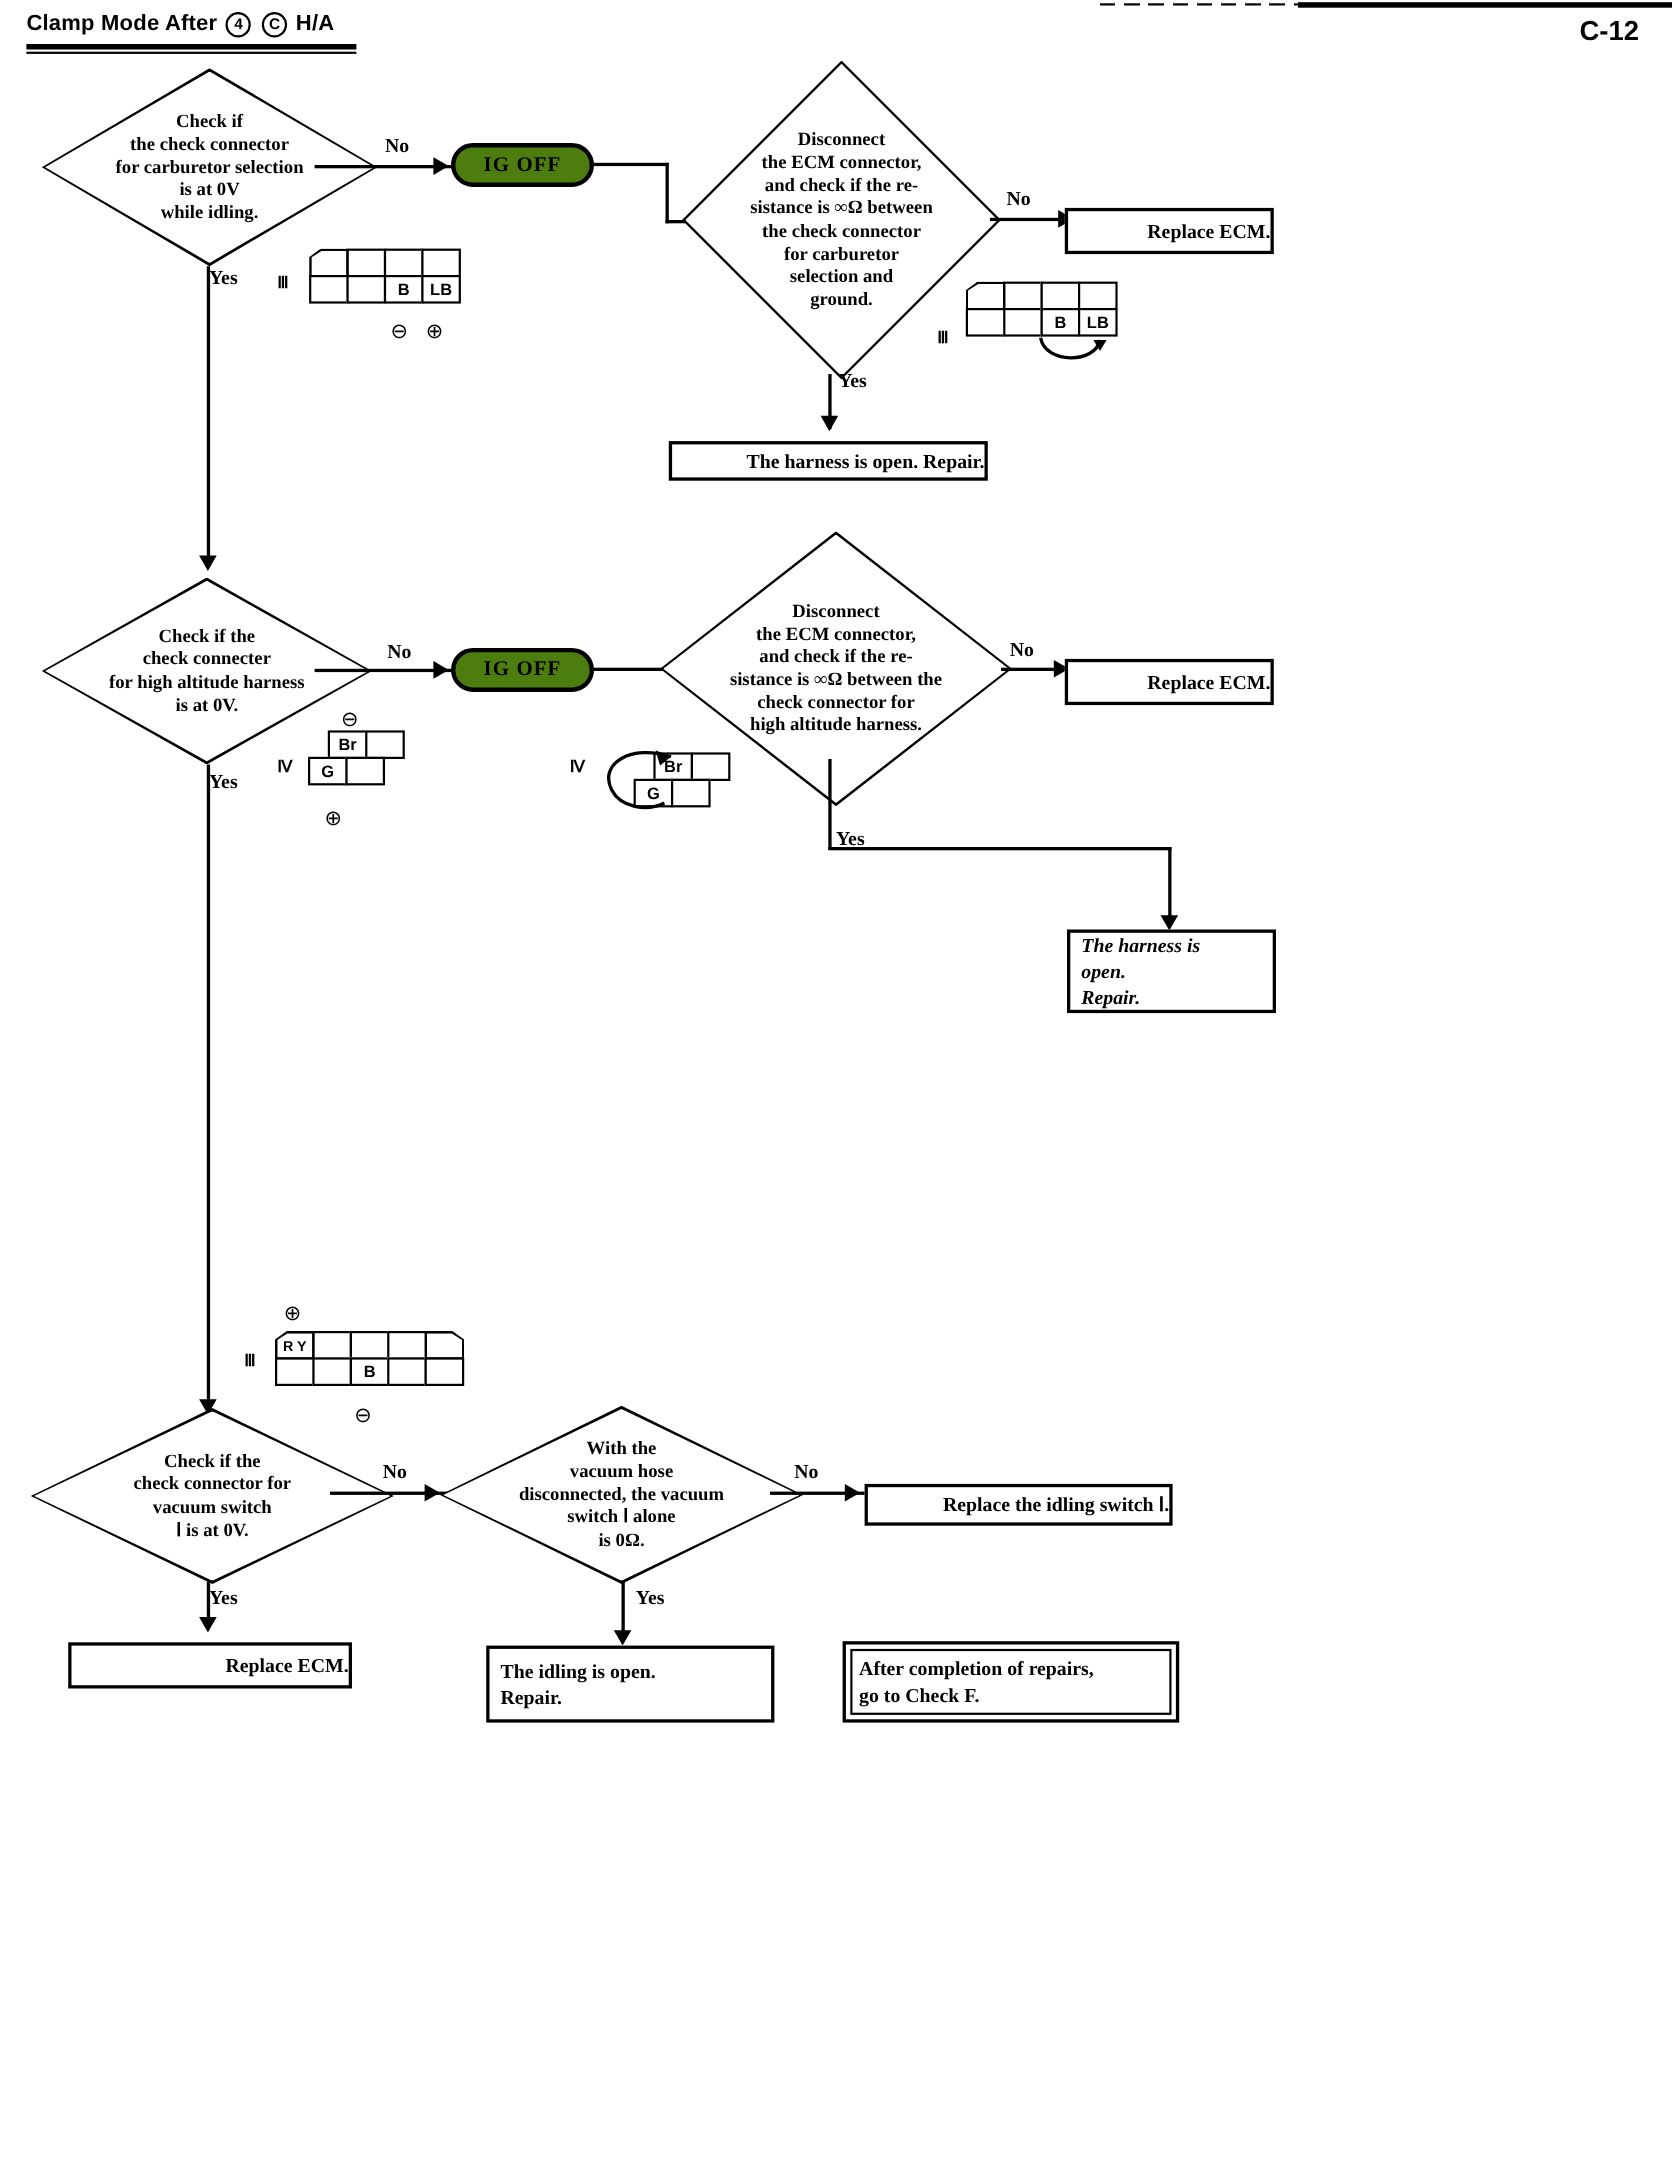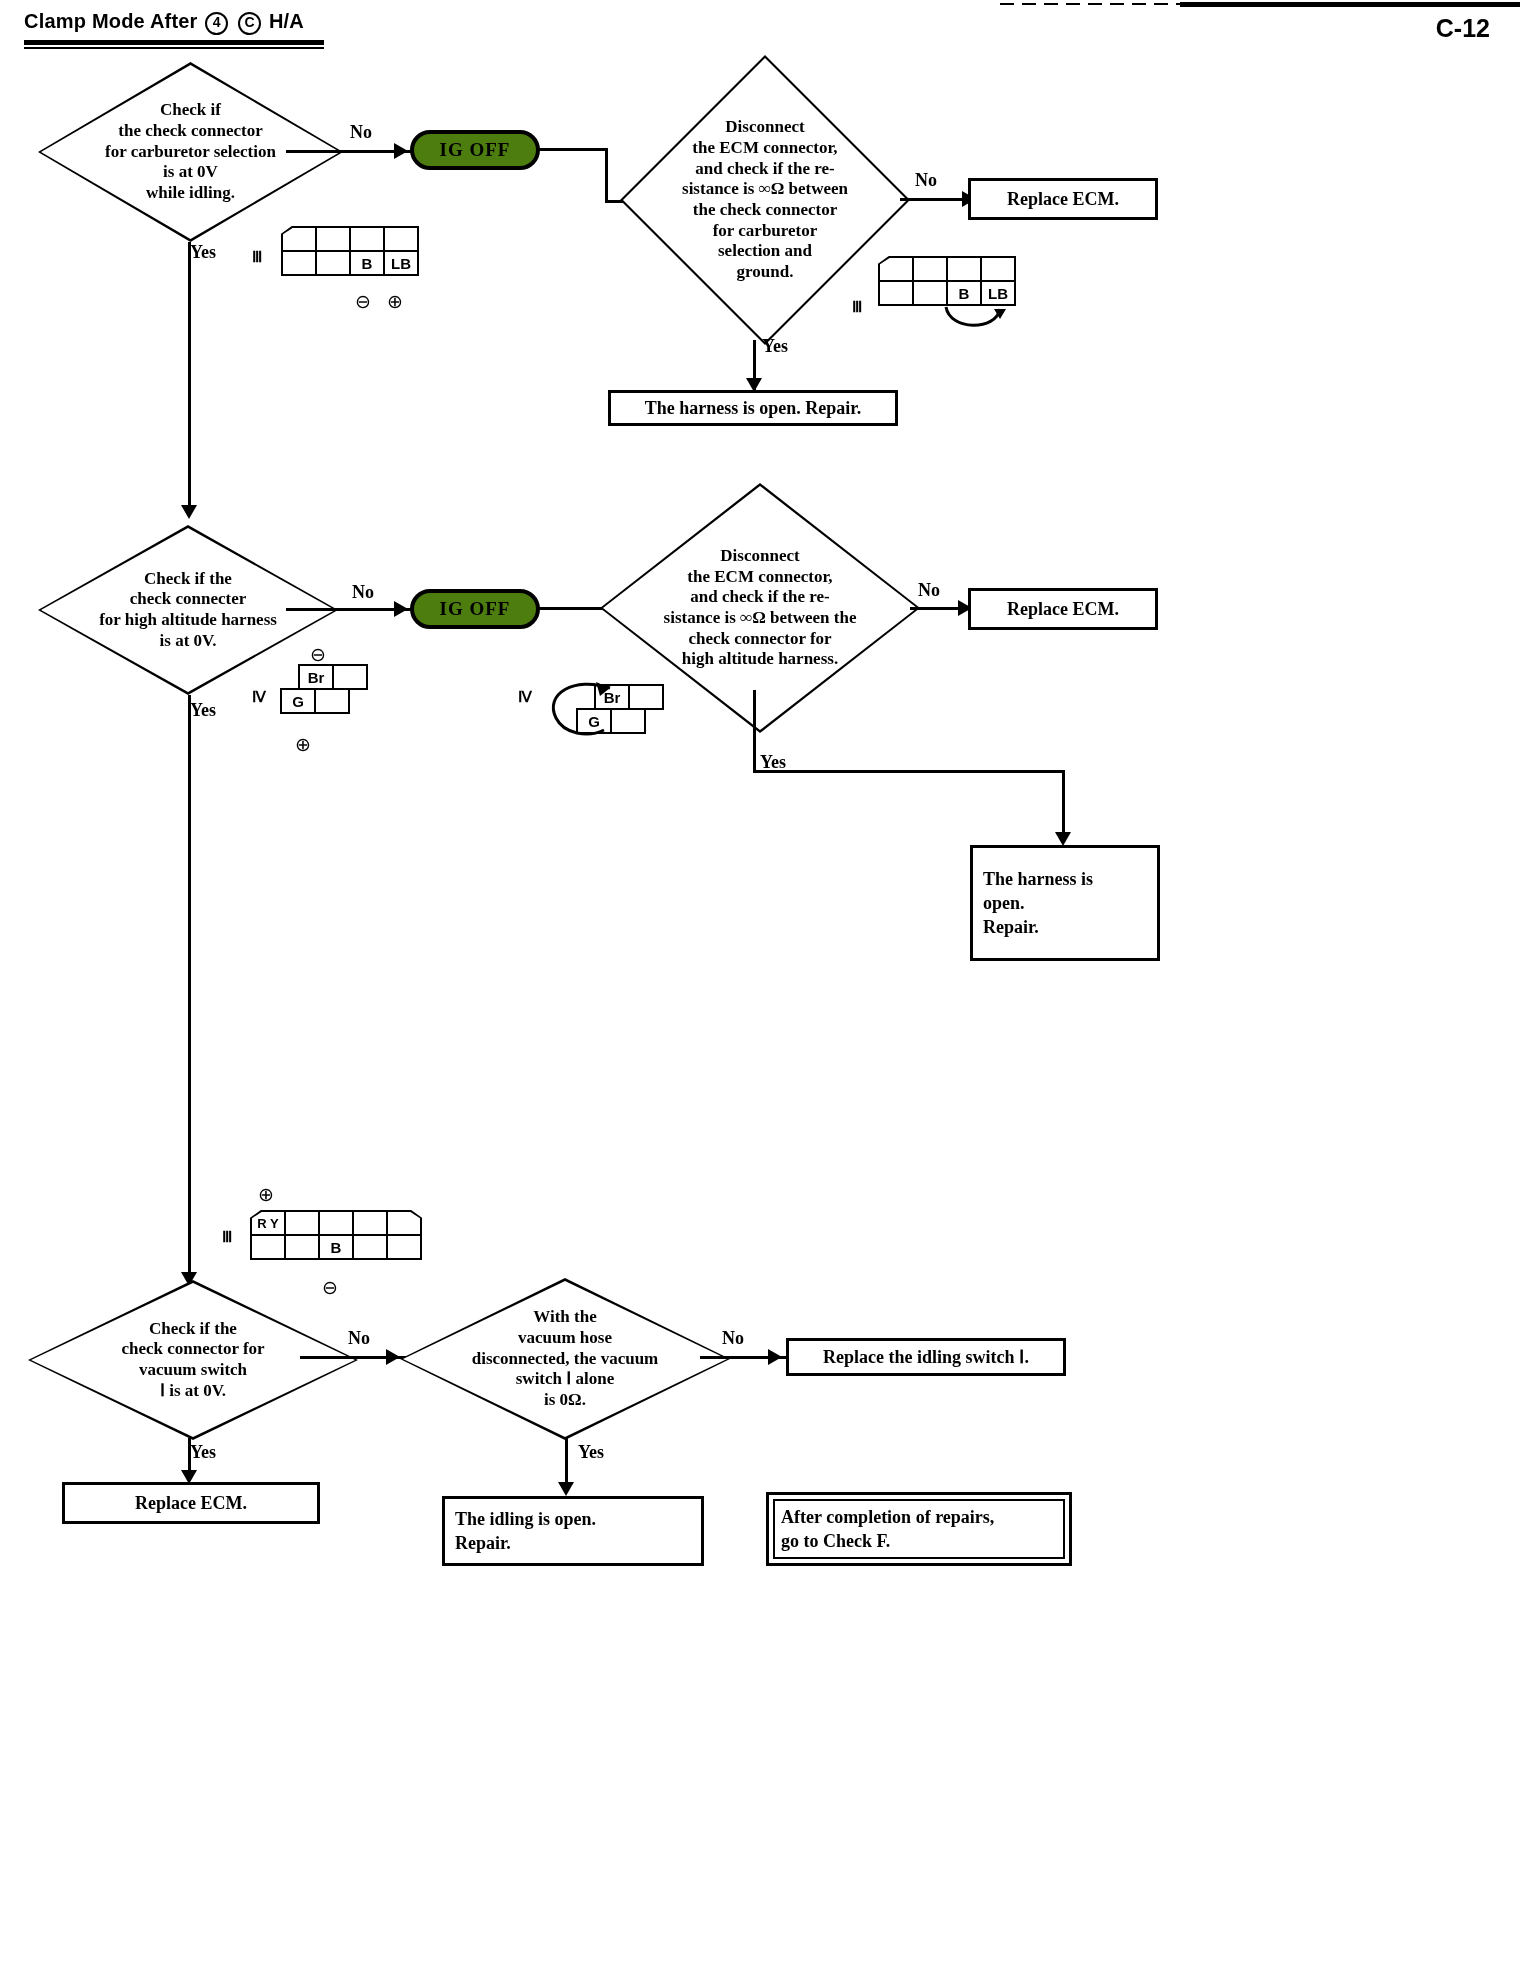--- a/index.html
+++ b/index.html
@@ -58,21 +58,21 @@
     padding:0 6px;box-sizing:border-box;
   }
 
   .box{
     position:absolute;border:3px solid #000;background:#fff;
     box-sizing:border-box;
     display:flex;align-items:center;
     font-size:18px;font-weight:bold;line-height:1.35;
     white-space:pre-line;
   }
-  .box.center{justify-content:center;text-align:center;}
+  .box.center{justify-content:flex-end;text-align:center;margin-top:11px;}
   .box.left{justify-content:flex-start;padding-left:10px;text-align:left;}
   .box.dbl{border:3px solid #000;}
   .box.dbl::after{
     content:"";position:absolute;left:4px;top:4px;right:4px;bottom:4px;
     border:2px solid #000;pointer-events:none;
   }
 
   .oval{
     position:absolute;border:4px solid #000;border-radius:40px;background:#4d7c0f;
     box-sizing:border-box;
@@ -284,21 +284,21 @@
 <div class="box center" style="left:968px;top:588px;width:190px;height:42px;">
   <span>Replace ECM.</span>
 </div>
 
 <div class="lbl" style="left:760px;top:752px;">Yes</div>
 <div class="vline" style="left:753px;top:690px;height:82px;"></div>
 <div class="hline" style="left:753px;top:770px;width:312px;"></div>
 <div class="vline" style="left:1062px;top:770px;height:72px;"></div>
 <div class="arrow-d" style="left:1055px;top:832px;"></div>
 
-<div class="box left" style="left:970px;top:845px;width:190px;height:116px;">
+<div class="box left" style="left:970px;top:845px;width:190px;height:76px;font-style:italic;">
   <span>The harness is
 open.
 Repair.</span>
 </div>
 
 <div class="lbl" style="left:190px;top:700px;">Yes</div>
 <div class="vline" style="left:188px;top:695px;height:585px;"></div>
 <div class="arrow-d" style="left:181px;top:1272px;"></div>
 
 <div class="romannum" style="left:252px;top:688px;">Ⅳ</div>

